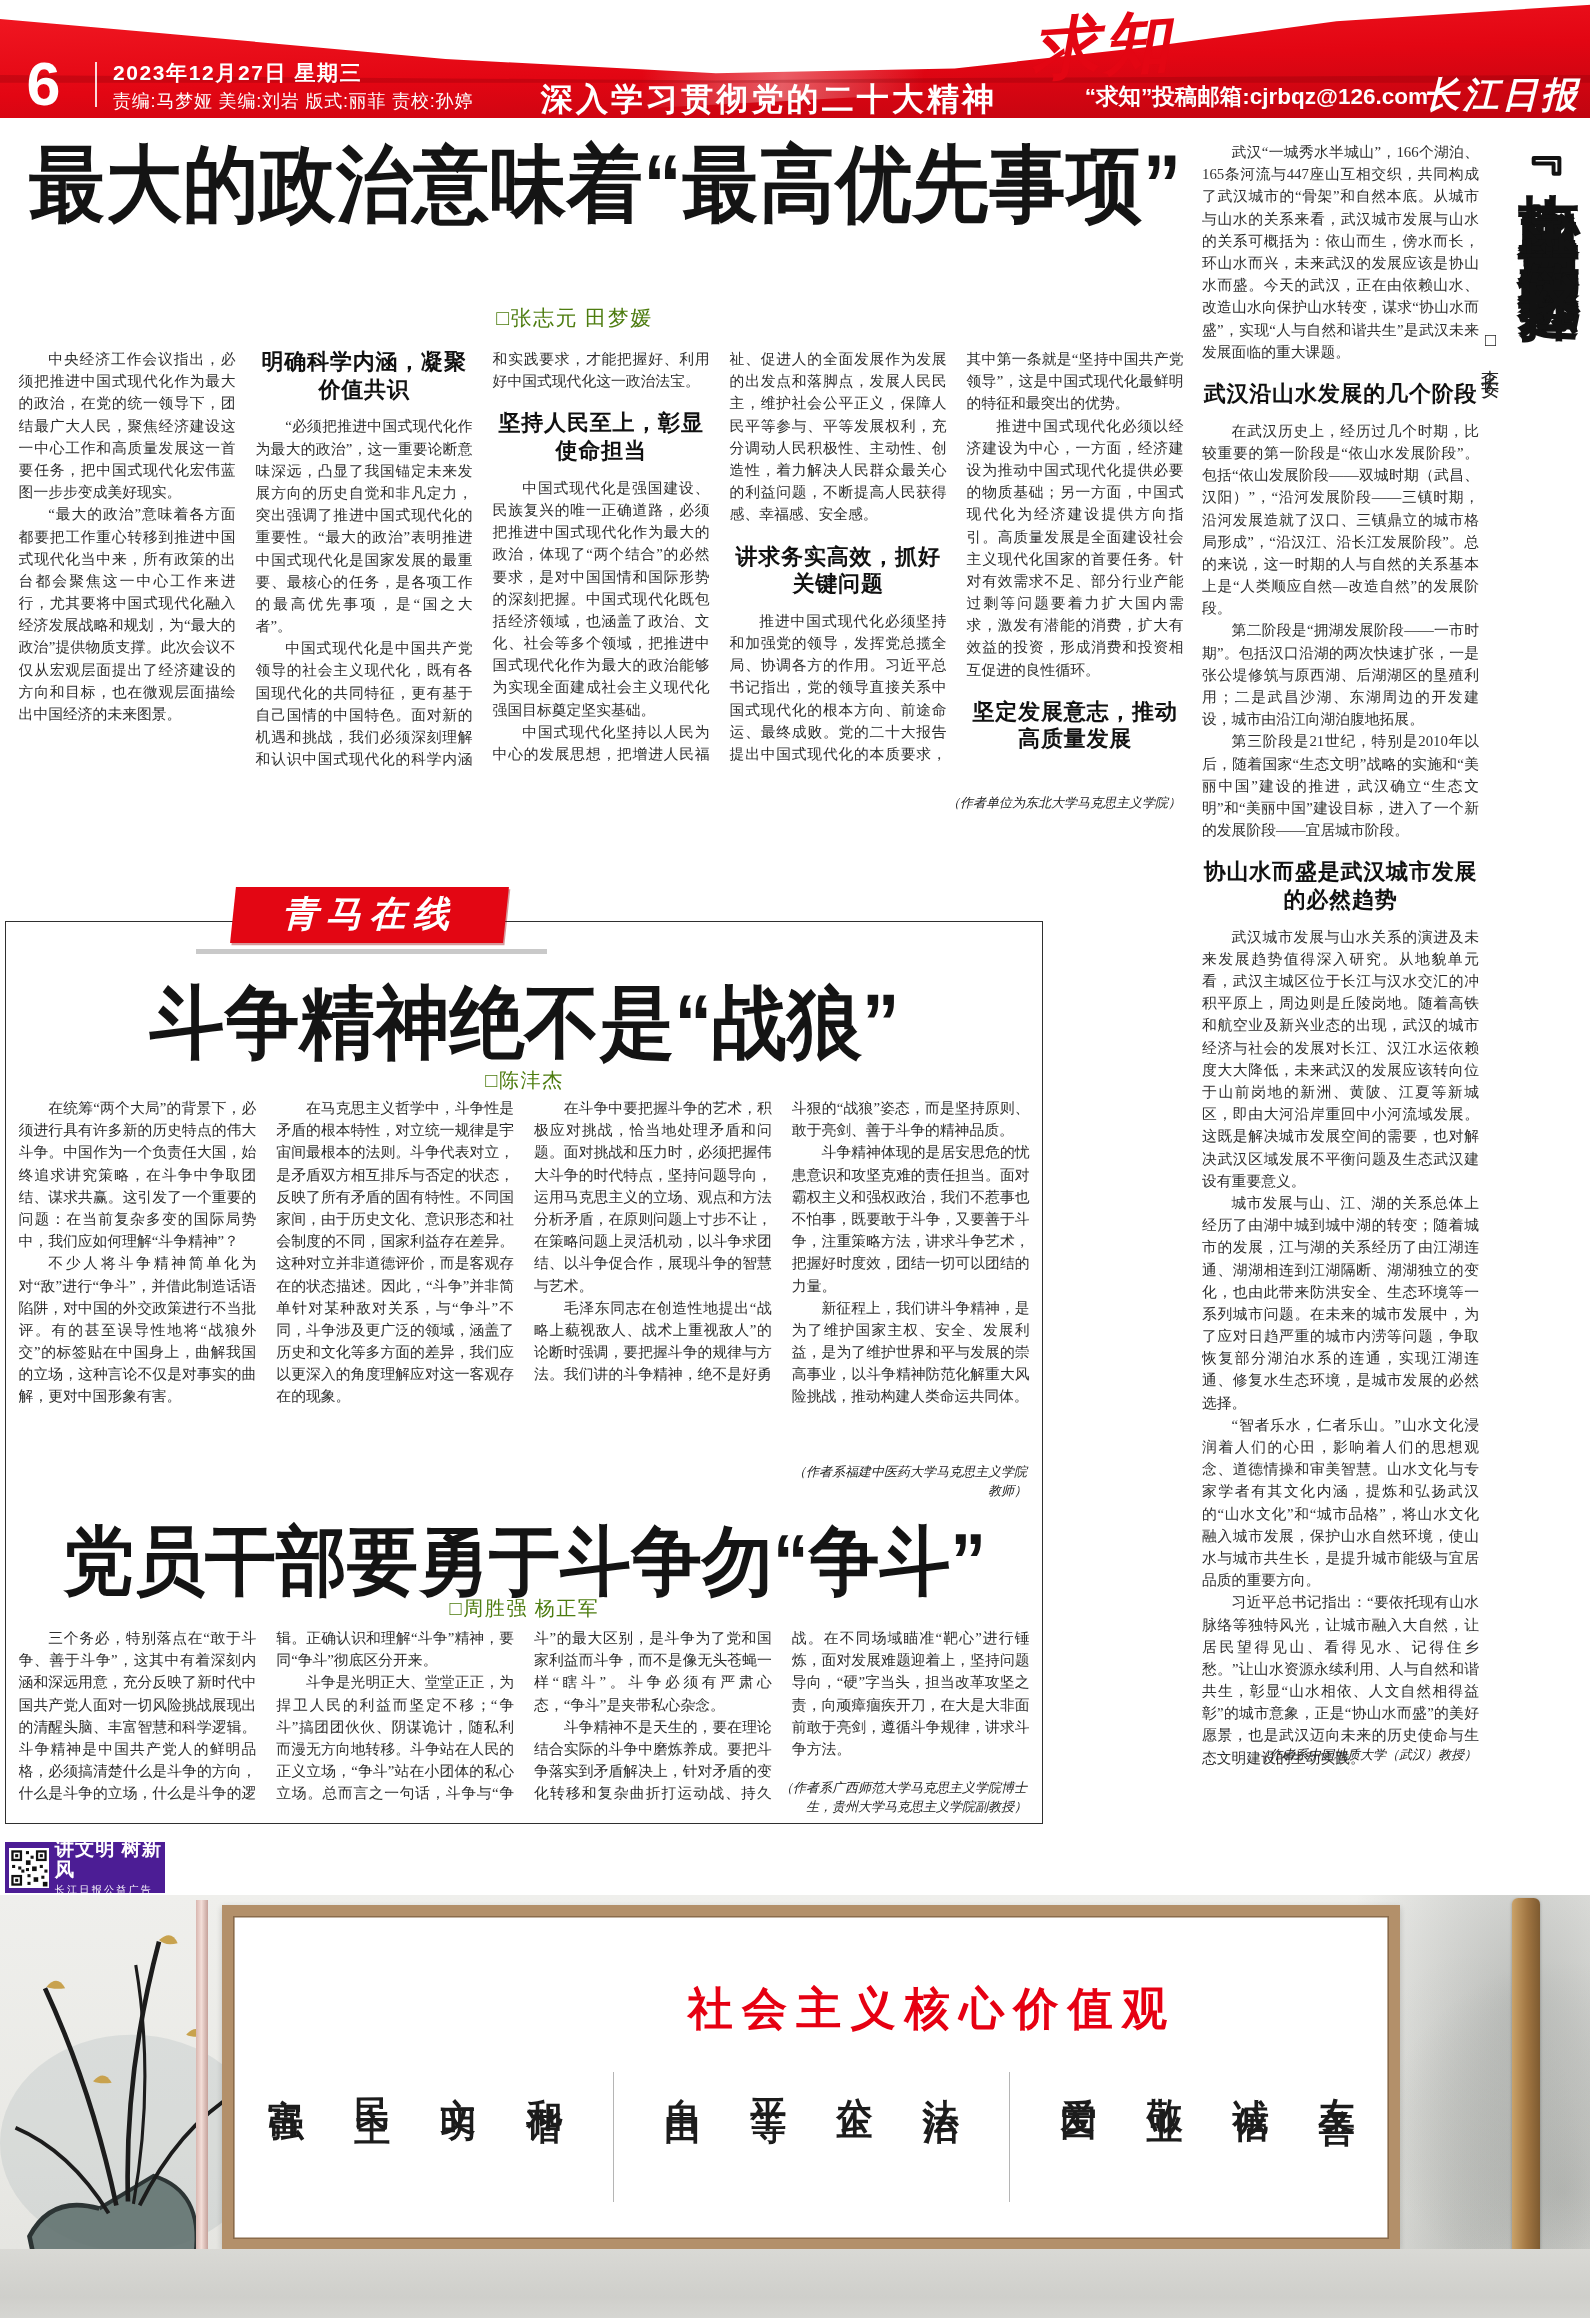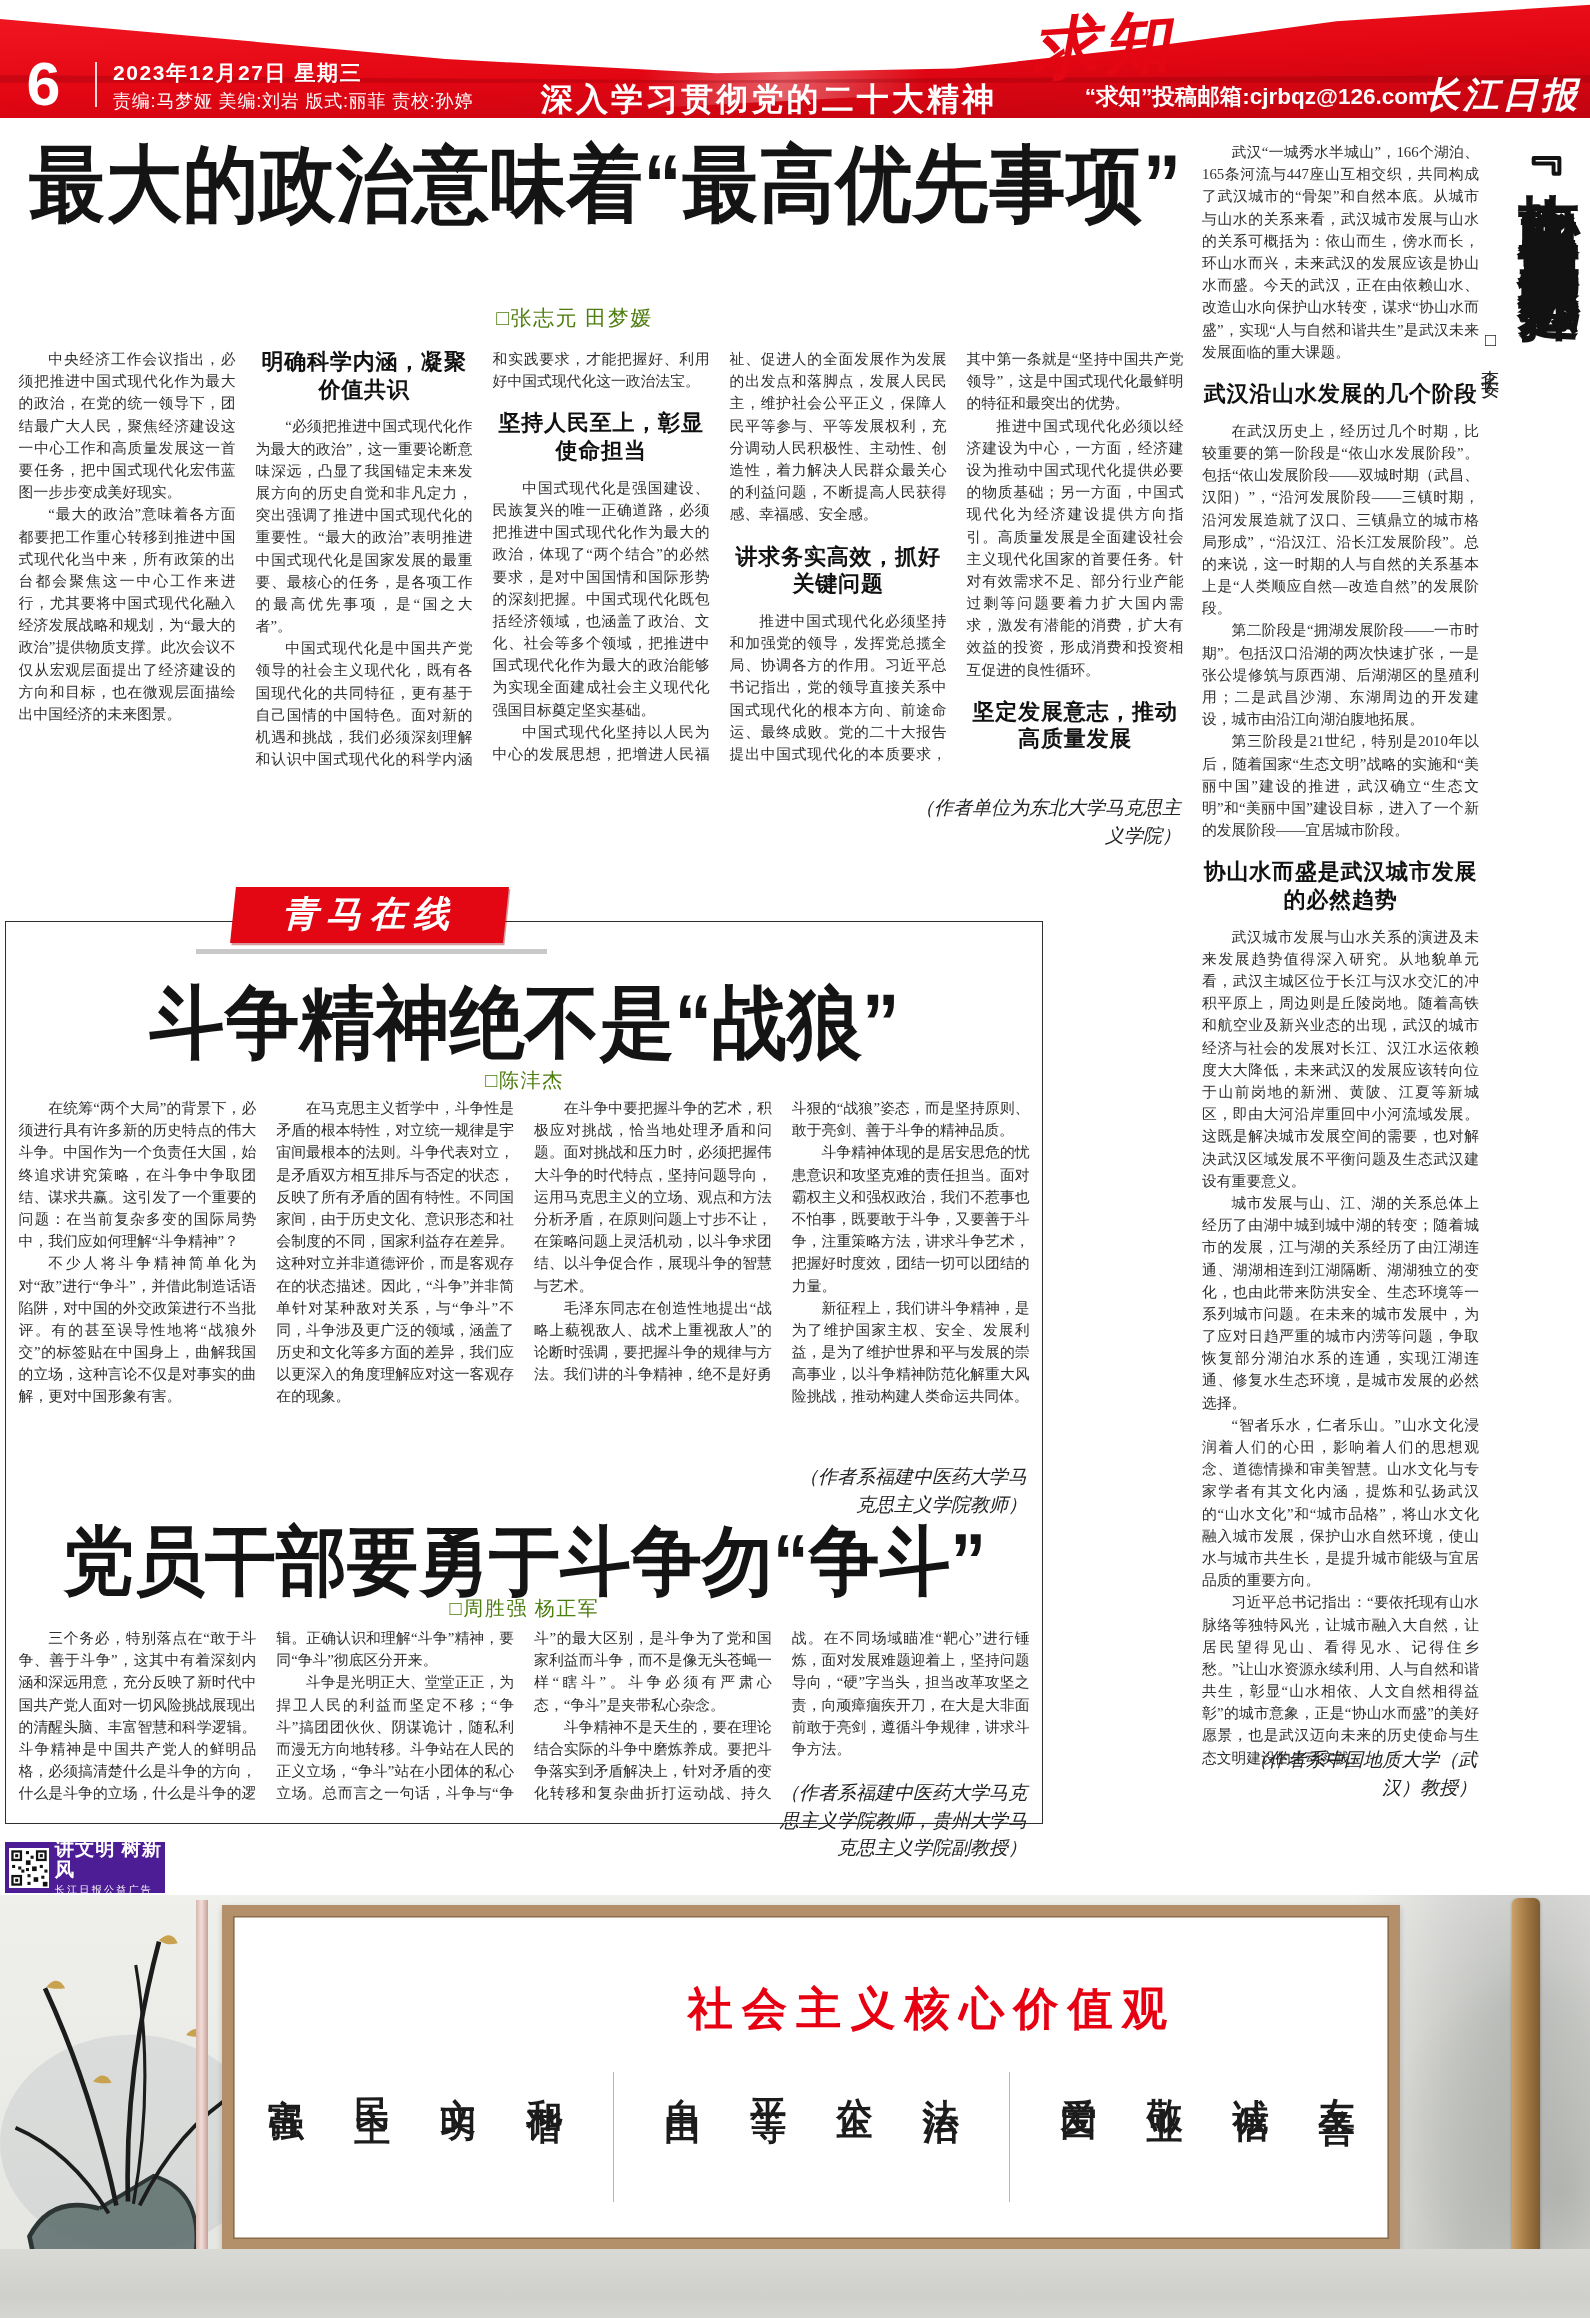--- a/index.html
+++ b/index.html
@@ -44,21 +44,21 @@
       text-align:justify;overflow:hidden;}
   .cols5{column-count:5;column-gap:20px;}
   .cols4{column-count:4;column-gap:20px;}
   .para{margin:0;text-indent:2em;}
   .subhead{font-family:"Liberation Sans",sans-serif;font-weight:700;font-size:22px;color:#111;
       text-align:center;margin:17px 0 12.4px 0;break-inside:avoid;line-height:1.25;letter-spacing:0.8px;}
   .main-cols{position:absolute;top:348px;left:18.6px;width:1165px;height:477px;}
   .struggle-cols{position:absolute;top:1097px;left:18.6px;width:1011px;height:404px;}
   .party-cols{position:absolute;top:1627px;left:18.6px;width:1011px;height:196px;}
   .wuhan-col{position:absolute;top:141px;left:1202px;width:277px;height:1634px;}
-  .attr{position:absolute;font-family:"Liberation Serif",serif;font-style:italic;font-size:19px;
+  .attr{position:absolute;font-family:"Liberation Serif",serif;font-style:italic;font-size:13px;
       color:#222;text-align:right;line-height:1.45;}
   .attr-main{top:794px;left:901px;width:280px;}
   .attr-struggle{top:1463px;left:785px;width:242px;}
   .attr-party{top:1779px;left:777px;width:250px;}
   .attr-wuhan{top:1746px;left:1235px;width:242px;}
   
   .section-box{position:absolute;top:921px;left:4.7px;width:1038px;height:903px;
       border:1.6px solid #2f2f2f;box-sizing:border-box;}
   .qingma-badge{position:absolute;top:887px;left:233px;width:273px;height:56px;background:#e30613;
       transform:skewX(-6deg);box-shadow:1.6px 2.3px 0 rgba(150,0,5,.4);z-index:3;}
@@ -157,21 +157,21 @@
   </div>
 <div class="attr attr-struggle">（作者系福建中医药大学马克思主义学院教师）</div>
 
 <div class="h2-headline headline-party">党员干部要勇于斗争勿“争斗”</div>
 <div class="byline byline-party">□周胜强  杨正军</div>
 <div class="bodytext cols4 party-cols">
     <p class="para">三个务必，特别落点在“敢于斗争、善于斗争”，这其中有着深刻内涵和深远用意，充分反映了新时代中国共产党人面对一切风险挑战展现出的清醒头脑、丰富智慧和科学逻辑。斗争精神是中国共产党人的鲜明品格，必须搞清楚什么是斗争的方向，什么是斗争的立场，什么是斗争的逻辑。正确认识和理解“斗争”精神，要同“争斗”彻底区分开来。</p>
     <p class="para">斗争是光明正大、堂堂正正，为捍卫人民的利益而坚定不移；“争斗”搞团团伙伙、阴谋诡计，随私利而漫无方向地转移。斗争站在人民的正义立场，“争斗”站在小团体的私心立场。总而言之一句话，斗争与“争斗”的最大区别，是斗争为了党和国家利益而斗争，而不是像无头苍蝇一样“瞎斗”。斗争必须有严肃心态，“争斗”是夹带私心杂念。</p>
     <p class="para">斗争精神不是天生的，要在理论结合实际的斗争中磨炼养成。要把斗争落实到矛盾解决上，针对矛盾的变化转移和复杂曲折打运动战、持久战。在不同场域瞄准“靶心”进行锤炼，面对发展难题迎着上，坚持问题导向，“硬”字当头，担当改革攻坚之责，向顽瘴痼疾开刀，在大是大非面前敢于亮剑，遵循斗争规律，讲求斗争方法。</p>
   </div>
-<div class="attr attr-party">（作者系福建中医药大学马克思主义学院教师，贵州大学马克思主义学院副教授）</div>
+<div class="attr attr-party">（作者系广西师范大学马克思主义学院博士生，贵州大学马克思主义学院副教授）</div>
 
 <div class="bodytext wuhan-col">
     <p class="para">武汉“一城秀水半城山”，166个湖泊、165条河流与447座山互相交织，共同构成了武汉城市的“骨架”和自然本底。从城市与山水的关系来看，武汉城市发展与山水的关系可概括为：依山而生，傍水而长，环山水而兴，未来武汉的发展应该是协山水而盛。今天的武汉，正在由依赖山水、改造山水向保护山水转变，谋求“协山水而盛”，实现“人与自然和谐共生”是武汉未来发展面临的重大课题。</p>
     <h3 class="subhead">武汉沿山水发展的几个阶段</h3>
     <p class="para">在武汉历史上，经历过几个时期，比较重要的第一阶段是“依山水发展阶段”。包括“依山发展阶段——双城时期（武昌、汉阳）”，“沿河发展阶段——三镇时期，沿河发展造就了汉口、三镇鼎立的城市格局形成”，“沿汉江、沿长江发展阶段”。总的来说，这一时期的人与自然的关系基本上是“人类顺应自然—改造自然”的发展阶段。</p>
     <p class="para">第二阶段是“拥湖发展阶段——一市时期”。包括汉口沿湖的两次快速扩张，一是张公堤修筑与原西湖、后湖湖区的垦殖利用；二是武昌沙湖、东湖周边的开发建设，城市由沿江向湖泊腹地拓展。</p>
     <p class="para">第三阶段是21世纪，特别是2010年以后，随着国家“生态文明”战略的实施和“美丽中国”建设的推进，武汉确立“生态文明”和“美丽中国”建设目标，进入了一个新的发展阶段——宜居城市阶段。</p>
     <h3 class="subhead">协山水而盛是武汉城市发展的必然趋势</h3>
     <p class="para">武汉城市发展与山水关系的演进及未来发展趋势值得深入研究。从地貌单元看，武汉主城区位于长江与汉水交汇的冲积平原上，周边则是丘陵岗地。随着高铁和航空业及新兴业态的出现，武汉的城市经济与社会的发展对长江、汉江水运依赖度大大降低，未来武汉的发展应该转向位于山前岗地的新洲、黄陂、江夏等新城区，即由大河沿岸重回中小河流域发展。这既是解决城市发展空间的需要，也对解决武汉区域发展不平衡问题及生态武汉建设有重要意义。</p>
     <p class="para">城市发展与山、江、湖的关系总体上经历了由湖中城到城中湖的转变；随着城市的发展，江与湖的关系经历了由江湖连通、湖湖相连到江湖隔断、湖湖独立的变化，也由此带来防洪安全、生态环境等一系列城市问题。在未来的城市发展中，为了应对日趋严重的城市内涝等问题，争取恢复部分湖泊水系的连通，实现江湖连通、修复水生态环境，是城市发展的必然选择。</p>

